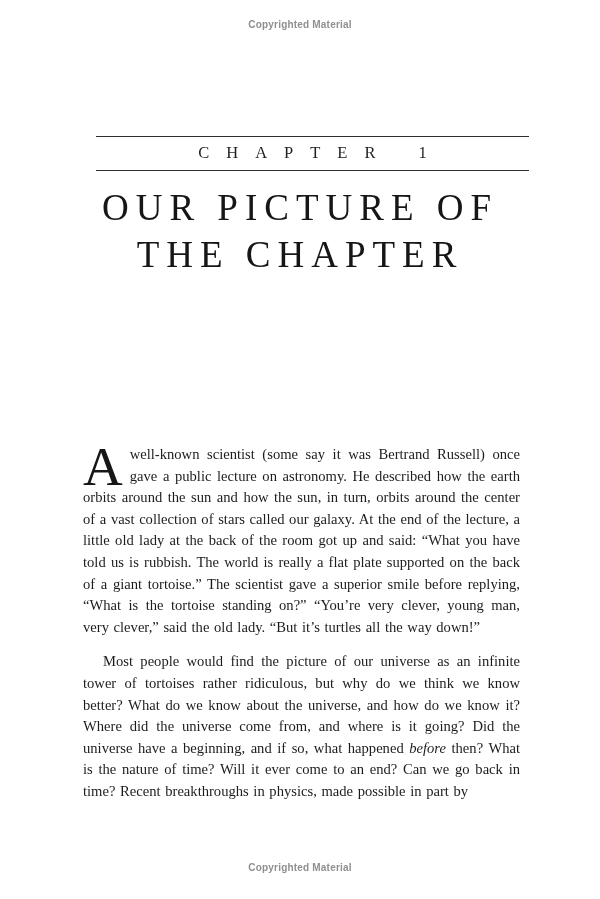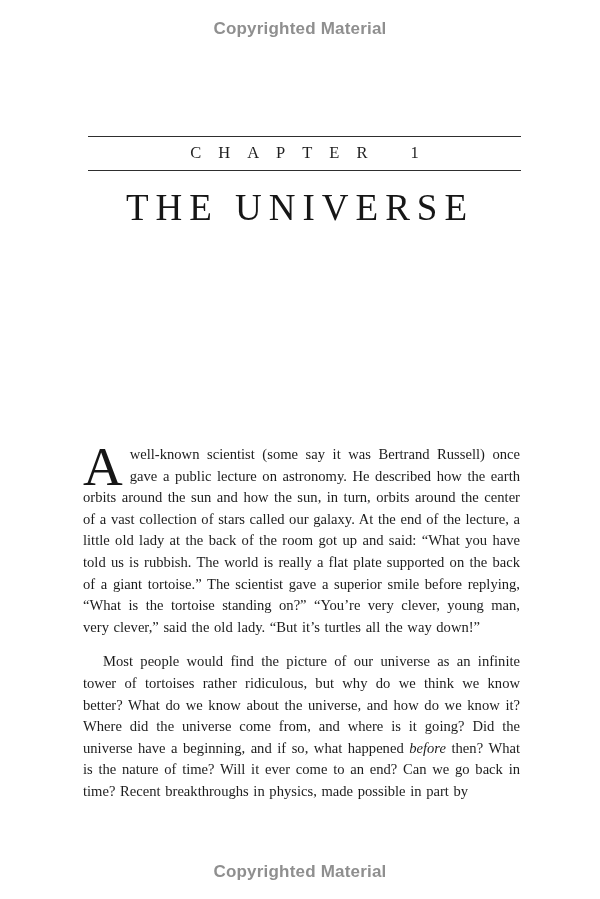--- a/index.html
+++ b/index.html
@@ -12,30 +12,30 @@
     color: #1c1c1c;
     overflow: hidden;
   }
   .copyright {
     position: absolute;
     left: 0;
     width: 100%;
     text-align: center;
     font-family: "Liberation Sans", sans-serif;
     font-weight: bold;
-    font-size: 17px;
+    font-size: 10px;
     color: #8f8f8f;
     letter-spacing: 0.2px;
   }
   .copyright.top { top: 19px; }
   .copyright.bottom { top: 862px; }
   .chapter-rule {
     position: absolute;
     top: 136px;
-    left: 88px;
+    left: 96px;
     width: 433px;
     border-top: 1.6px solid #2e2e2e;
     border-bottom: 1.6px solid #2e2e2e;
     text-align: center;
     padding: 6px 0 7px 0;
   }
   .chapter-label {
     font-size: 16.5px;
     letter-spacing: 17px;
     color: #1f1f1f;
@@ -86,21 +86,22 @@
 
 <div class="page">
 
   <div class="copyright top">Copyrighted Material</div>
 
   <div class="chapter-rule">
     <span class="chapter-label">CHAPTER</span><span class="chapter-number">1</span>
   </div>
 
   <h1 class="title">
-    <span class="title-line">THE UNIVERSE</span>
+    <span class="title-line">OUR PICTURE OF</span>
+    <span class="title-line">THE CHAPTER</span>
   </h1>
 
   <div class="body-text">
     <p class="para first"><span class="dropcap">A</span><span>well-known scientist (some say it was Bertrand Russell) once gave a public lecture on astronomy. He described how the earth orbits around the sun and how the sun, in turn, orbits around the center of a vast collection of stars called our galaxy. At the end of the lecture, a little old lady at the back of the room got up and said: “What you have told us is rubbish. The world is really a flat plate supported on the back of a giant tortoise.” The scientist gave a superior smile before replying, “What is the tortoise standing on?” “You’re very clever, young man, very clever,” said the old lady. “But it’s turtles all the way down!”</span></p>
     <p class="para indent"><span>Most people would find the picture of our universe as an infinite tower of tortoises rather ridiculous, but why do we think we know better? What do we know about the universe, and how do we know it? Where did the universe come from, and where is it going? Did the universe have a beginning, and if so, what happened </span><em class="ital">before</em><span> then? What is the nature of time? Will it ever come to an end? Can we go back in time? Recent breakthroughs in physics, made possible in part by</span></p>
   </div>
 
   <div class="copyright bottom">Copyrighted Material</div>
 
 </div>

